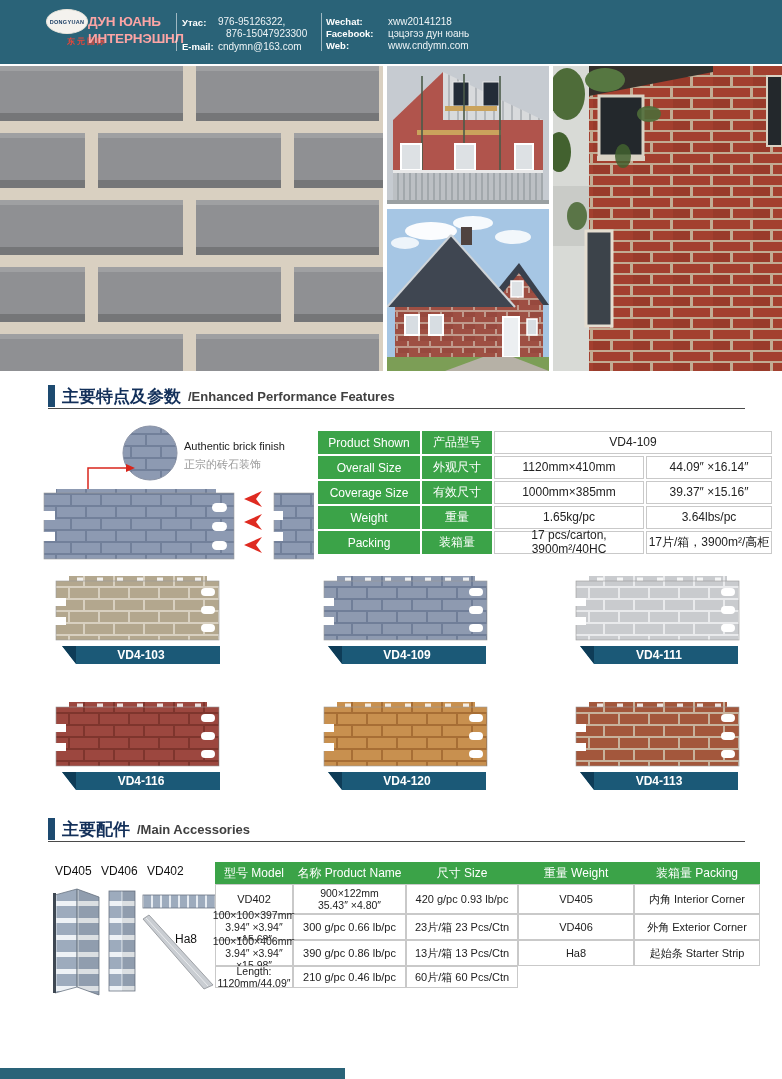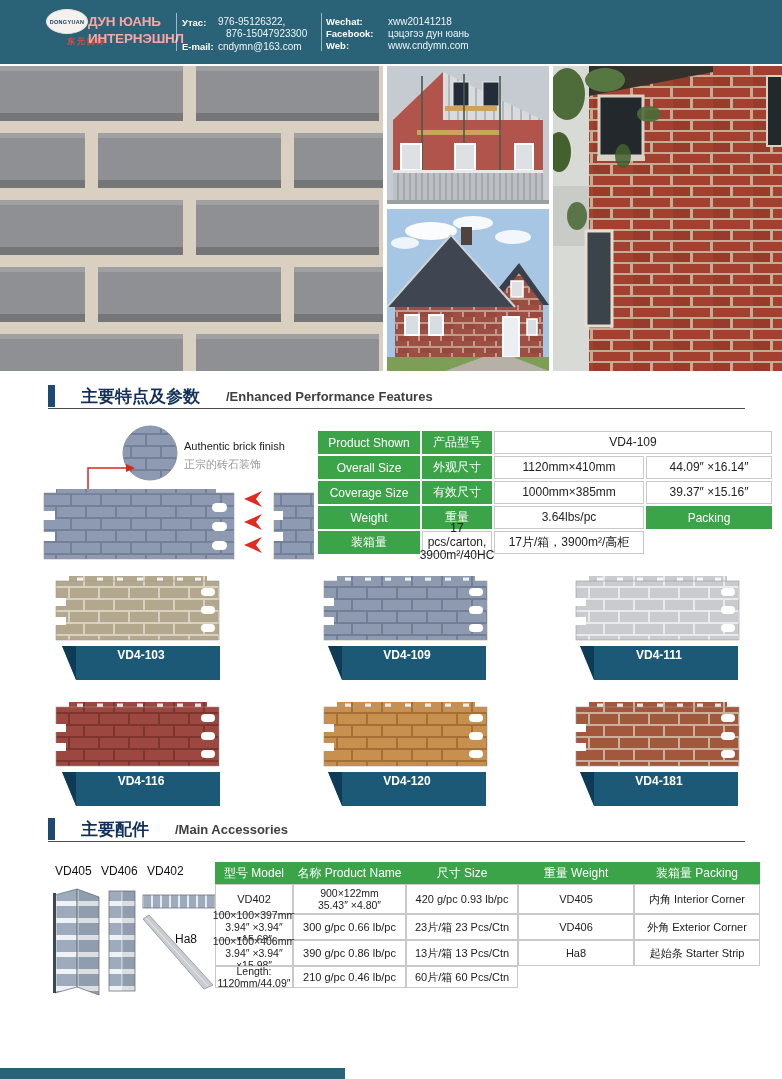--- a/index.html
+++ b/index.html
@@ -13,42 +13,42 @@
              border-radius:50%;border:1.5px solid #e8e4da;display:flex;align-items:center;justify-content:center;}
   .logo-word{font-size:5.5px;font-weight:bold;color:#1c3f66;letter-spacing:.3px;}
   .logo-cn{position:absolute;left:44px;top:36px;width:46px;text-align:center;font-size:8px;color:#e8473a;
            letter-spacing:2px;font-weight:bold;margin-left:20px;}
   .co{position:absolute;color:#fca5a5;font-weight:bold;font-size:13.5px;letter-spacing:-.2px;}
   .vdiv{position:absolute;top:13px;width:1px;height:38px;background:rgba(255,255,255,.55);}
   .hlbl{position:absolute;color:#fff;font-weight:bold;font-size:9.5px;}
   .hval{position:absolute;color:#eef4f6;font-size:10px;}
 
   
-  .sec{position:absolute;left:48px;display:flex;align-items:center;gap:26px;height:24px;}
+  .sec{position:absolute;left:48px;display:flex;align-items:center;gap:7px;height:24px;}
   .sec-bar{width:7px;height:22px;background:#1d4a70;}
   .sec-cn{font-size:17px;font-weight:bold;color:#13305a;}
   .sec-en{font-size:13px;font-weight:bold;color:#404040;}
   .sec-line{position:absolute;left:48px;width:697px;height:1px;background:#4a4a4a;}
 
   
   .spec{position:absolute;left:318px;top:431px;display:grid;
         grid-template-columns:102px 70px 150px 126px;grid-auto-rows:23px;gap:2px;}
   .acc-table{position:absolute;left:215px;top:862px;display:grid;
         grid-template-columns:78px 113px 112px 116px 126px;
         grid-template-rows:22px 30px 26px 26px 22px;gap:0;}
   .gc{background:#3ba348;color:#fff;display:flex;align-items:center;justify-content:center;
       font-size:12px;text-align:center;}
   .wc{background:#fff;border:1px solid #c9c9c9;color:#222;display:flex;flex-direction:column;
       align-items:center;justify-content:center;font-size:12px;text-align:center;line-height:1.15;}
   .wc .sm{font-size:10.5px;}
   .acc-table .wc{font-size:11px;}
   .span2{grid-column:span 2;}
 
   
-  .ribbon{position:absolute;width:158px;height:34px;background:#1b5977;color:#fff;
+  .ribbon{position:absolute;width:158px;height:18px;background:#1b5977;color:#fff;
           font-size:12px;font-weight:bold;line-height:18px;text-align:center;
           clip-path:polygon(0 0,100% 0,100% 100%,14px 100%);}
   .ribbon::before{content:"";position:absolute;left:0;top:0;width:14px;height:100%;
           background:#0e3c57;clip-path:polygon(0 0,100% 0,100% 100%);}
   .panel{position:absolute;}
   .photo{position:absolute;display:block;}
   .footer-bar{position:absolute;left:0;top:1068px;width:345px;height:11px;background:#2a6378;}
 </style>
 </head>
 <body>
@@ -295,20 +295,21 @@
     <div class="wc">1120mm×410mm</div>
     <div class="wc">44.09″ ×16.14″</div>
 
     <div class="gc">Coverage Size</div>
     <div class="gc">有效尺寸</div>
     <div class="wc">1000mm×385mm</div>
     <div class="wc">39.37″ ×15.16″</div>
 
     <div class="gc">Weight</div>
     <div class="gc">重量</div>
+    <div class="wc">1.65kg/pc</div>
     <div class="wc">3.64lbs/pc</div>
 
     <div class="gc">Packing</div>
     <div class="gc">装箱量</div>
     <div class="wc sm">17 pcs/carton, 3900m²/40HC</div>
     <div class="wc sm">17片/箱，3900m²/高柜</div>
   </div>
 
   <svg class="panel" style="left:55px;top:576px" width="166" height="66" viewBox="0 0 166 66">
     <rect x="14" y="0" width="138" height="8" fill="url(#pp0)"></rect>
@@ -421,21 +422,21 @@
         <rect x="122" y="1.5" width="6" height="4"></rect>
       <rect x="140" y="1.5" width="6" height="4"></rect>
     </g>
     <rect x="1" y="5" width="163" height="59" fill="url(#pp5)" stroke="#9a9a9a" stroke-width=".6"></rect>
     <rect x="0" y="22" width="11" height="8" fill="#fff"></rect>
     <rect x="0" y="41" width="11" height="8" fill="#fff"></rect>
     <rect x="146" y="12" width="14" height="8" rx="4" fill="#fff"></rect>
     <rect x="146" y="30" width="14" height="8" rx="4" fill="#fff"></rect>
     <rect x="146" y="48" width="14" height="8" rx="4" fill="#fff"></rect>
   </svg>
-  <div class="ribbon" style="left:580px;top:772px"><span>VD4-181</span></div>
+  <div class="ribbon" style="left:580px;top:772px"><span>VD4-113</span></div>
 
   <div class="sec" style="top:817px">
     <div class="sec-bar"></div>
     <div class="sec-cn">主要配件</div>
     <div class="sec-en">/Main Accessories</div>
   </div>
   <div class="sec-line" style="top:841px"></div>
 
   <svg class="abs" style="left:45px;top:855px" width="170" height="145" viewBox="0 0 170 145">
     <text x="10" y="20" font-size="12" fill="#111">VD405</text>

